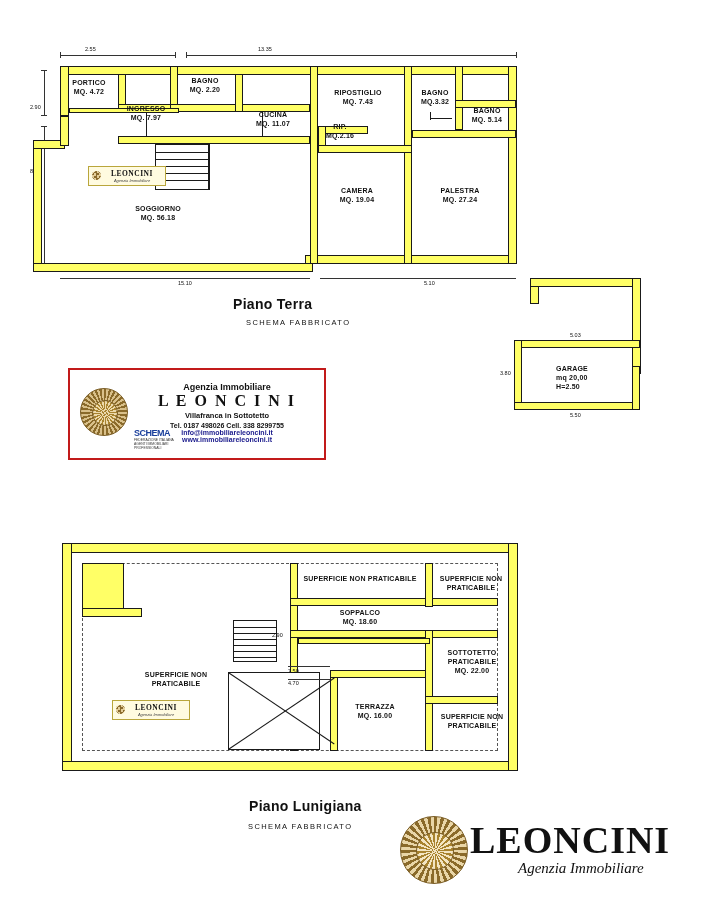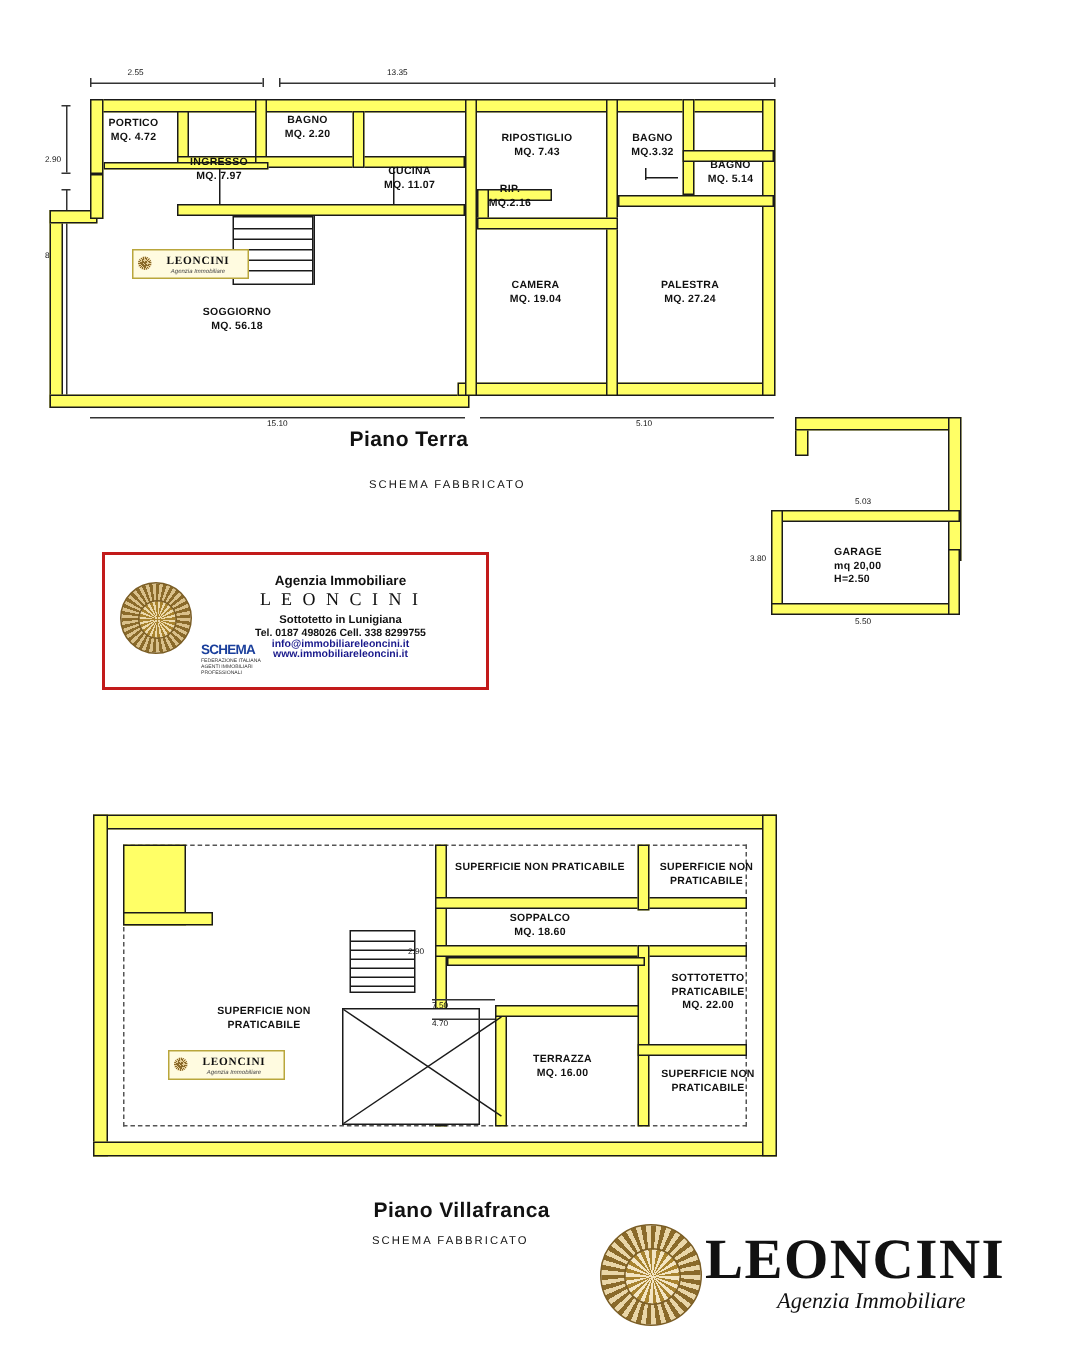--- a/index.html
+++ b/index.html
@@ -36,21 +36,21 @@
       repeating-conic-gradient(from 0deg, #8a6a2a 0deg 6deg, #d9c08a 6deg 12deg);
     border:1px solid #7a5d25;
   }
   #agency-card .rosette:after{
     content:"";position:absolute;left:11px;top:11px;width:24px;height:24px;border-radius:50%;
     border:1px solid #7a5d25;
     background:repeating-conic-gradient(from 10deg,#a8832f 0deg 9deg,#ecd9ab 9deg 18deg);
   }
   #agency-card .txt{position:absolute;left:64px;top:12px;width:186px;text-align:center;}
   #agency-card .l1{font-size:9px;font-weight:bold;}
-  #agency-card .l2{font-size:12px;font-weight:normal;letter-spacing:2px;font-family:"Liberation Serif",serif;}
+  #agency-card .l2{font-size:16px;font-weight:bold;letter-spacing:2px;font-family:"Liberation Serif",serif;}
   #agency-card .l3{font-size:7.5px;font-weight:bold;margin-top:1px;}
   #agency-card .l4{font-size:7px;font-weight:bold;margin-top:2px;}
   #agency-card .l5{font-size:7px;font-weight:bold;color:#1a1a8c;}
   #agency-card .l6{font-size:7px;font-weight:bold;color:#1a1a8c;}
   #fiaip-logo{position:absolute;left:64px;top:58px;width:46px;height:26px;}
   #fiaip-logo .f{font-size:9px;font-weight:bold;color:#1a3f9c;letter-spacing:-.5px;}
   #fiaip-logo .sub{font-size:3.4px;color:#333;line-height:4px;}
 
   
   .wm{position:absolute;border:1px solid #b9a63c;background:#fffbe0;
@@ -195,21 +195,21 @@
     <span class="leaf"></span>
     <div class="w1" style="padding-left:10px">LEONCINI</div>
     <div class="w2" style="padding-left:10px">Agenzia Immobiliare</div>
   </div>
 
   <div class="dimline" style="left:60px;top:278px;width:250px;"></div>
   <div class="dimline" style="left:320px;top:278px;width:196px;"></div>
   <div class="dim" style="left:178px;top:280px;">15.10</div>
   <div class="dim" style="left:424px;top:280px;">5.10</div>
 
-  <div class="title" style="left:233px;top:284px;">Piano Terra</div>
+  <div class="title" style="left:233px;top:296px;">Piano Terra</div>
   <div class="subtitle" style="left:246px;top:318px;">SCHEMA FABBRICATO</div>
 </div>
 
 <div class="plan" id="garage-plan" style="left:500px;top:270px;width:200px;height:170px;">
   <div class="wall" style="left:30px;top:8px;width:9px;height:26px;"></div>
   <div class="wall" style="left:30px;top:8px;width:110px;height:9px;"></div>
   <div class="wall" style="left:132px;top:8px;width:9px;height:96px;"></div>
   <div class="wall" style="left:14px;top:70px;width:126px;height:8px;"></div>
   <div class="wall" style="left:14px;top:70px;width:8px;height:70px;"></div>
   <div class="wall" style="left:14px;top:132px;width:126px;height:8px;"></div>
@@ -224,21 +224,21 @@
     <span class="mq">mq 20,00</span>
     <span class="mq">H=2.50</span>
   </div>
 </div>
 
 <div id="agency-card">
   <div class="rosette"></div>
   <div class="txt">
     <div class="l1">Agenzia Immobiliare</div>
     <div class="l2">L E O N C I N I</div>
-    <div class="l3">Sottotetto in Lunigiana</div>
+    <div class="l3">Villafranca in Sottotetto</div>
     <div class="l4">Tel. 0187 498026  Cell. 338 8299755</div>
     <div class="l5">info@immobiliareleoncini.it</div>
     <div class="l6">www.immobiliareleoncini.it</div>
   </div>
   <div id="fiaip-logo">
     <div class="f">SCHEMA</div>
     <div class="sub">FEDERAZIONE ITALIANA AGENTI IMMOBILIARI PROFESSIONALI</div>
   </div>
 </div>
 
@@ -304,21 +304,21 @@
   <div class="room-label" style="left:128px;top:150px;width:96px;white-space:normal;">
     <span>SUPERFICIE NON PRATICABILE</span>
   </div>
 
   <div class="wm" style="left:112px;top:180px;width:68px;">
     <span class="leaf"></span>
     <div class="w1" style="padding-left:10px">LEONCINI</div>
     <div class="w2" style="padding-left:10px">Agenzia Immobiliare</div>
   </div>
 
-  <div class="title" style="left:249px;top:278px;">Piano Villafranca</div>
+  <div class="title" style="left:249px;top:278px;">Piano Lunigiana</div>
   <div class="subtitle" style="left:248px;top:302px;">SCHEMA FABBRICATO</div>
 </div>
 
 <div id="brand-logo">
   <div id="brand-rosette"></div>
   <div id="brand-name">LEONCINI</div>
   <div id="brand-sub">Agenzia Immobiliare</div>
 </div>
 
 </body></html>

